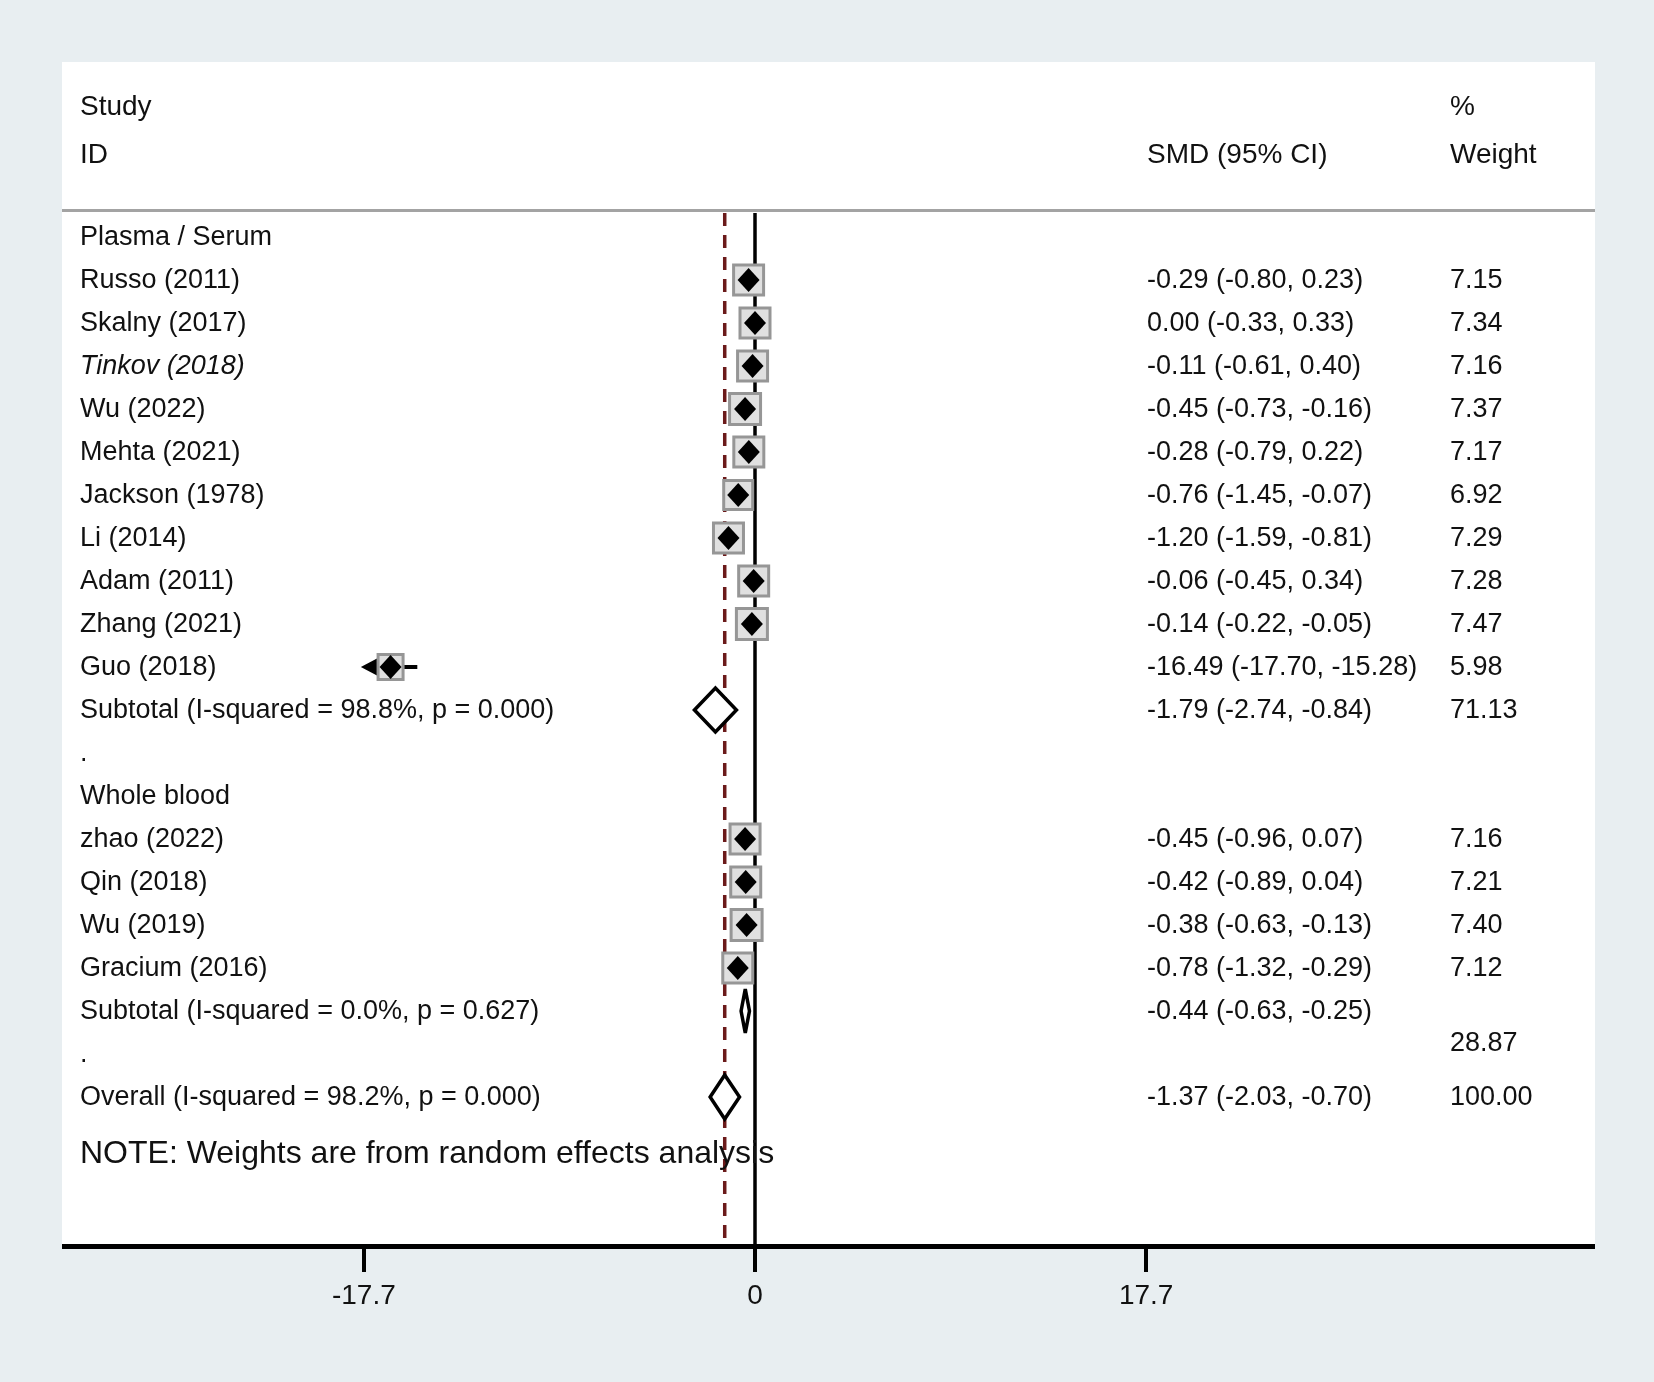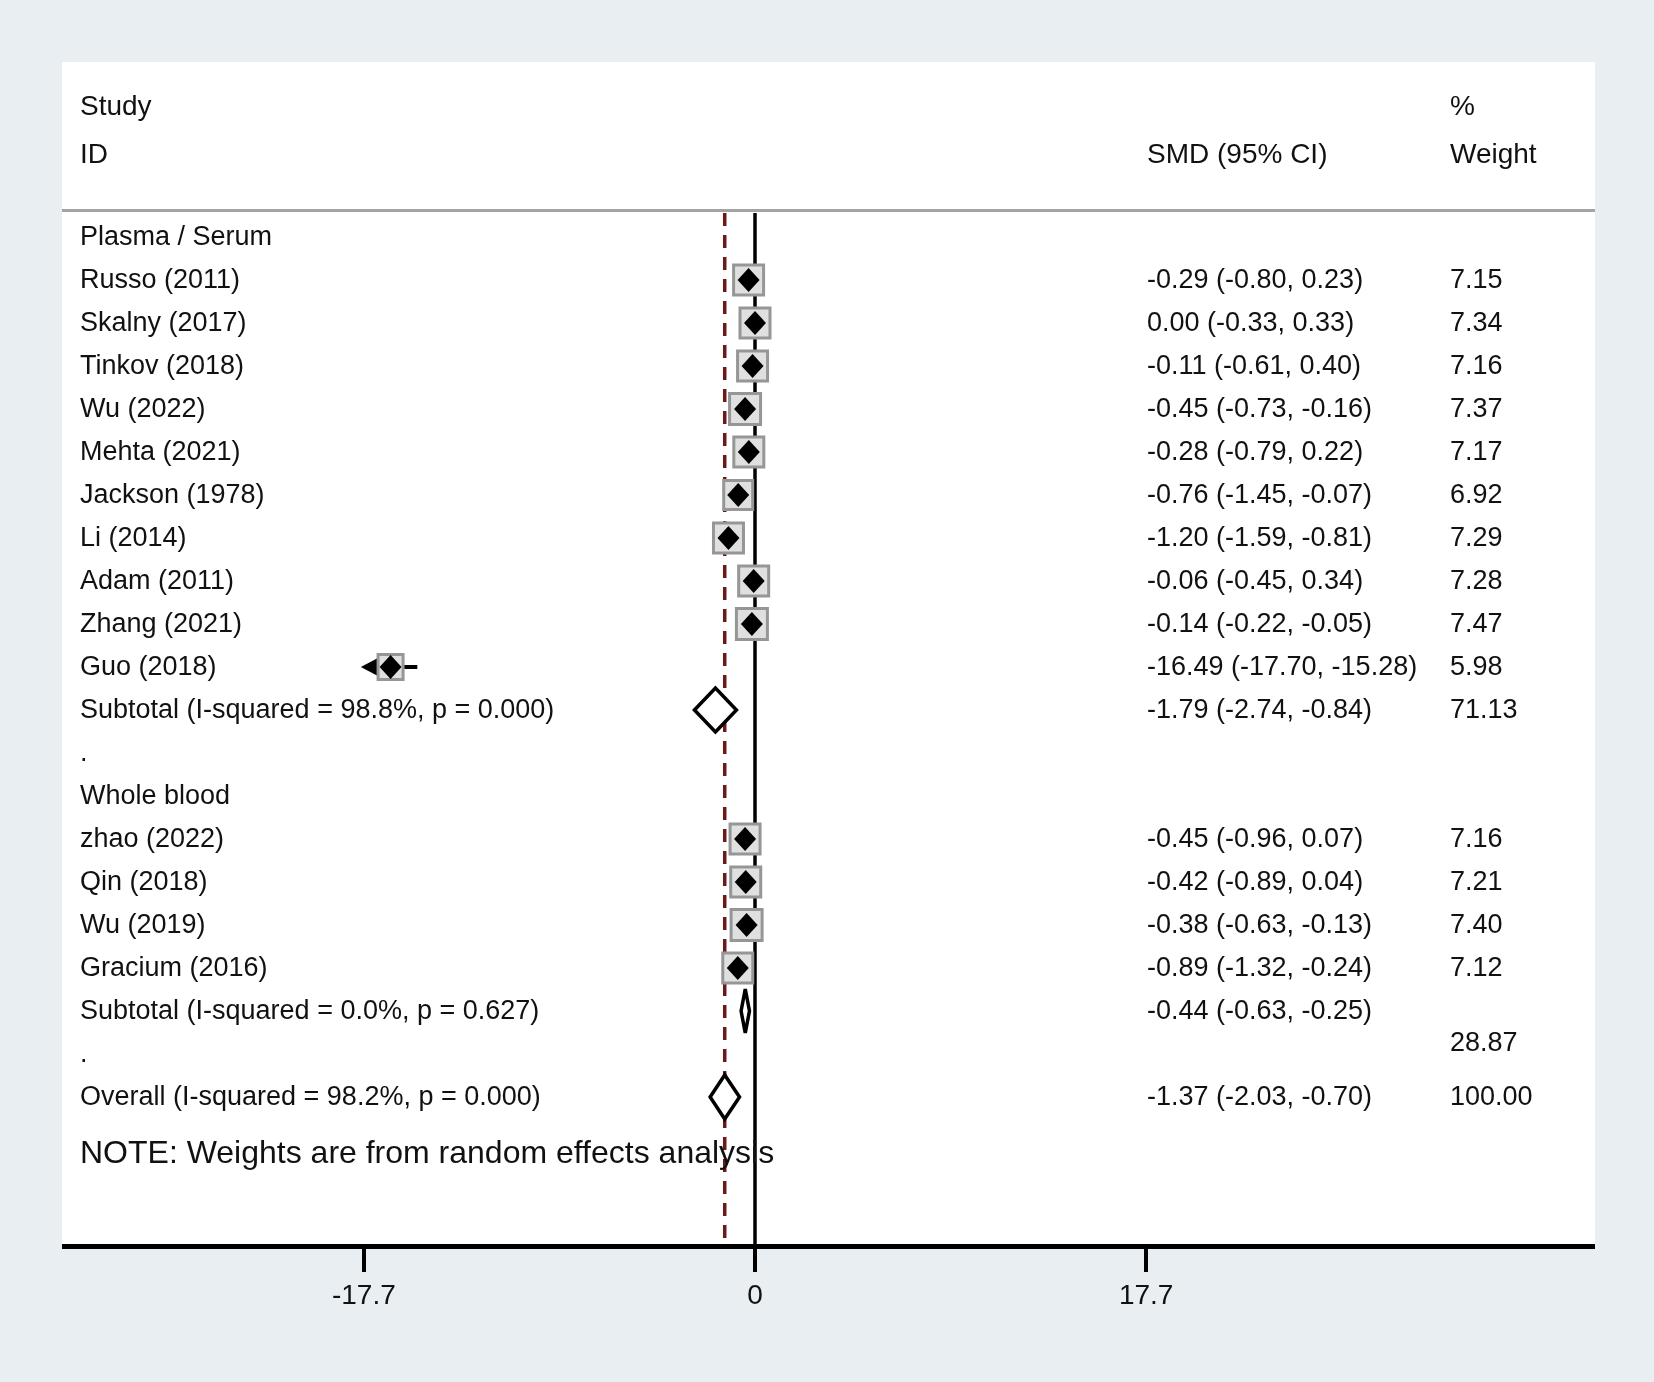--- a/index.html
+++ b/index.html
@@ -104,21 +104,21 @@
     </svg>
 
   <div id="rows">
       <div class="rowtxt" style="left: 18px; top: 158px;">Plasma / Serum</div>
       <div class="rowtxt" style="left: 18px; top: 201px;">Russo (2011)</div>
       <div class="rowtxt" style="left: 1085px; top: 201px;">-0.29 (-0.80, 0.23)</div>
       <div class="rowtxt" style="left: 1388px; top: 201px;">7.15</div>
       <div class="rowtxt" style="left: 18px; top: 244px;">Skalny (2017)</div>
       <div class="rowtxt" style="left: 1085px; top: 244px;">0.00 (-0.33, 0.33)</div>
       <div class="rowtxt" style="left: 1388px; top: 244px;">7.34</div>
-      <div class="rowtxt" style="left: 18px; top: 287px;">Tinkov (2018)</div>
+      <div class="rowtxt" style="left: 18px; top: 287px; font-style: italic;">Tinkov (2018)</div>
       <div class="rowtxt" style="left: 1085px; top: 287px;">-0.11 (-0.61, 0.40)</div>
       <div class="rowtxt" style="left: 1388px; top: 287px;">7.16</div>
       <div class="rowtxt" style="left: 18px; top: 330px;">Wu (2022)</div>
       <div class="rowtxt" style="left: 1085px; top: 330px;">-0.45 (-0.73, -0.16)</div>
       <div class="rowtxt" style="left: 1388px; top: 330px;">7.37</div>
       <div class="rowtxt" style="left: 18px; top: 373px;">Mehta (2021)</div>
       <div class="rowtxt" style="left: 1085px; top: 373px;">-0.28 (-0.79, 0.22)</div>
       <div class="rowtxt" style="left: 1388px; top: 373px;">7.17</div>
       <div class="rowtxt" style="left: 18px; top: 416px;">Jackson (1978)</div>
       <div class="rowtxt" style="left: 1085px; top: 416px;">-0.76 (-1.45, -0.07)</div>
@@ -143,21 +143,21 @@
       <div class="rowtxt" style="left: 18px; top: 760px;">zhao (2022)</div>
       <div class="rowtxt" style="left: 1085px; top: 760px;">-0.45 (-0.96, 0.07)</div>
       <div class="rowtxt" style="left: 1388px; top: 760px;">7.16</div>
       <div class="rowtxt" style="left: 18px; top: 803px;">Qin (2018)</div>
       <div class="rowtxt" style="left: 1085px; top: 803px;">-0.42 (-0.89, 0.04)</div>
       <div class="rowtxt" style="left: 1388px; top: 803px;">7.21</div>
       <div class="rowtxt" style="left: 18px; top: 846px;">Wu (2019)</div>
       <div class="rowtxt" style="left: 1085px; top: 846px;">-0.38 (-0.63, -0.13)</div>
       <div class="rowtxt" style="left: 1388px; top: 846px;">7.40</div>
       <div class="rowtxt" style="left: 18px; top: 889px;">Gracium (2016)</div>
-      <div class="rowtxt" style="left: 1085px; top: 889px;">-0.89 (-1.32, -0.24)</div>
+      <div class="rowtxt" style="left: 1085px; top: 889px;">-0.78 (-1.32, -0.29)</div>
       <div class="rowtxt" style="left: 1388px; top: 889px;">7.12</div>
       <div class="rowtxt" style="left: 18px; top: 932px;">Subtotal  (I-squared = 0.0%, p = 0.627)</div>
       <div class="rowtxt" style="left: 1085px; top: 932px;">-0.44 (-0.63, -0.25)</div>
       <div class="rowtxt" style="left: 1388px; top: 964px;">28.87</div>
       <div class="rowtxt" style="left: 18px; top: 975px;">.</div>
       <div class="rowtxt" style="left: 18px; top: 1018px;">Overall  (I-squared = 98.2%, p = 0.000)</div>
       <div class="rowtxt" style="left: 1085px; top: 1018px;">-1.37 (-2.03, -0.70)</div>
       <div class="rowtxt" style="left: 1388px; top: 1018px;">100.00</div>
     </div>
 

